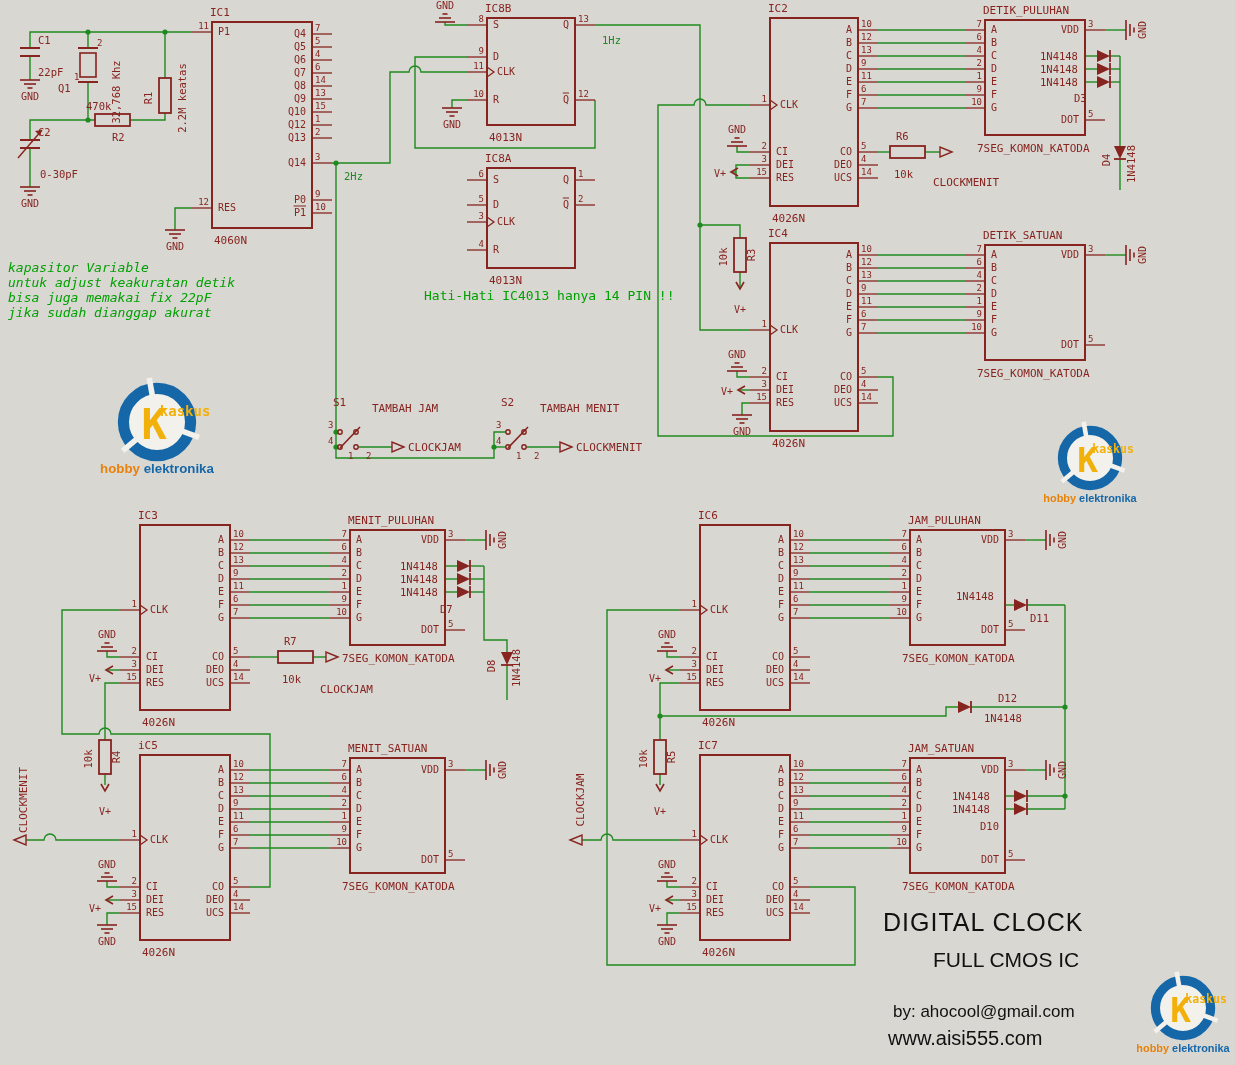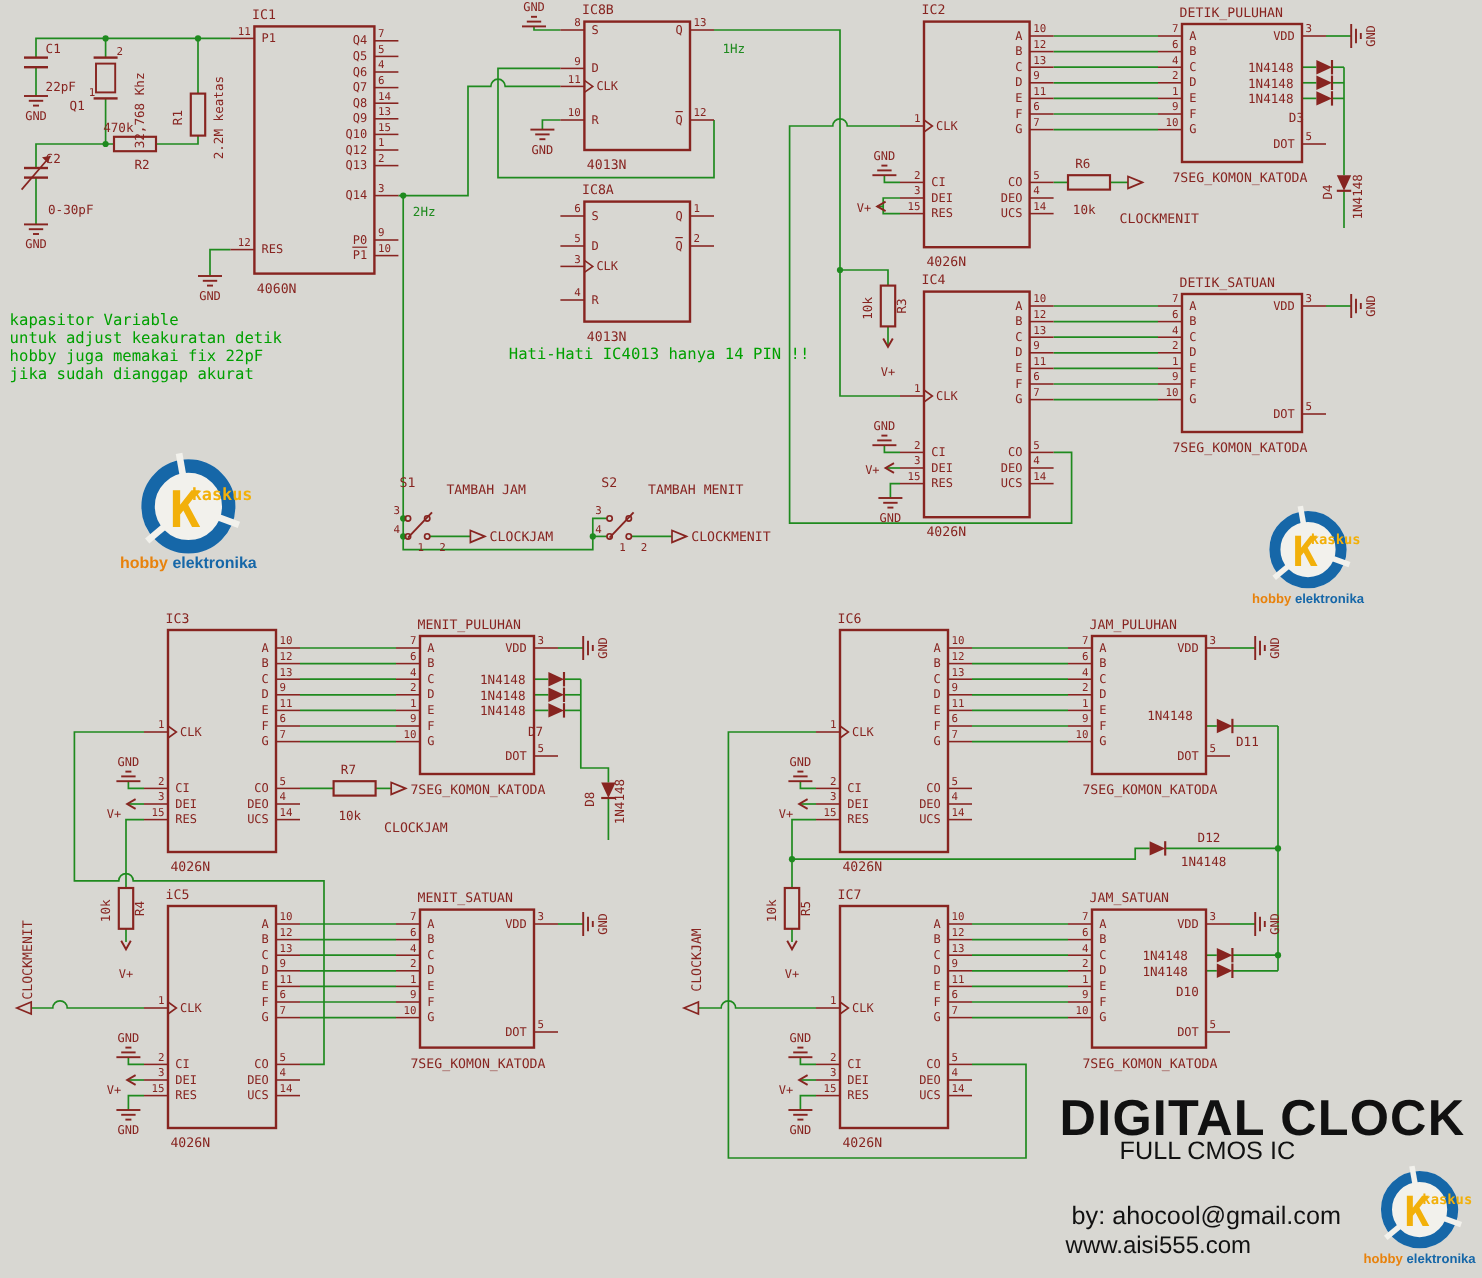--- a/index.html
+++ b/index.html
@@ -933,27 +933,27 @@
       <circle cx="1183" cy="1008" r="32.199999999999996" fill="#f2f1ec"></circle>
       <circle cx="1183" cy="1008" r="27.599999999999998" stroke="#1667a8" fill="none" stroke-width="9.2"></circle>
       <line x1="1198.1290511946531" y1="1013.5065243075433" x2="1217.5806884449214" y2="1020.5863412743846" stroke="#f2f1ec" stroke-width="4.6"></line>
       <line x1="1170.6666844657846" y1="1018.3488805159533" x2="1154.8095644932216" y2="1031.6545840364647" stroke="#f2f1ec" stroke-width="4.6"></line>
       <line x1="1180.2042643395623" y1="992.1445951765035" x2="1176.609747061857" y2="971.7590746891508" stroke="#f2f1ec" stroke-width="4.6"></line>
       <text x="1170.35" y="1021.8" font-size="34.5" fill="#f2b00a" text-anchor="start" font-family="&quot;DejaVu Sans Mono&quot;,monospace" font-weight="bold">K</text>
       <text x="1185.3" y="1003.4" font-size="11.5" fill="#f2b00a" text-anchor="start" font-family="&quot;DejaVu Sans Mono&quot;,monospace" font-weight="bold">kaskus</text>
       <text x="1183" y="1052.2" font-size="10.924999999999999" text-anchor="middle" font-family="&quot;Liberation Sans&quot;,sans-serif" font-weight="bold"><tspan fill="#e8820c">hobby </tspan><tspan fill="#1667a8">elektronika</tspan></text>
     </svg>
 
-  <div class="ov note" style="left:8px;top:260px;">
+  <div class="ov note" style="left:8px;top:260px;font-style:italic;">
     <div>kapasitor Variable</div>
     <div>untuk adjust keakuratan detik</div>
-    <div>hobby juga memakai fix 22pF</div>
+    <div>bisa juga memakai fix 22pF</div>
     <div>jika sudah dianggap akurat</div>
   </div>
 
   <div class="ov note" style="left:424px;top:288px;">Hati-Hati IC4013 hanya 14 PIN !!</div>
 
 
-  <div class="ov title" style="left:883px;top:908px;font-size:42px;font-weight:bold;letter-spacing:1px;">DIGITAL CLOCK</div>
+  <div class="ov title" style="left:883px;top:908px;font-size:25px;font-weight:normal;letter-spacing:1px;">DIGITAL CLOCK</div>
   <div class="ov title" style="left:886px;top:948px;font-size:21px;margin-left:47px;">FULL CMOS IC</div>
-  <div class="ov title" style="left:893px;top:1002px;font-size:21px;text-align:right;">by: ahocool@gmail.com</div>
+  <div class="ov title" style="left:893px;top:1002px;font-size:17px;text-align:right;">by: ahocool@gmail.com</div>
   <div class="ov title" style="left:888px;top:1027px;font-size:20px;">www.aisi555.com</div>
 </div>
 
 </body></html>

